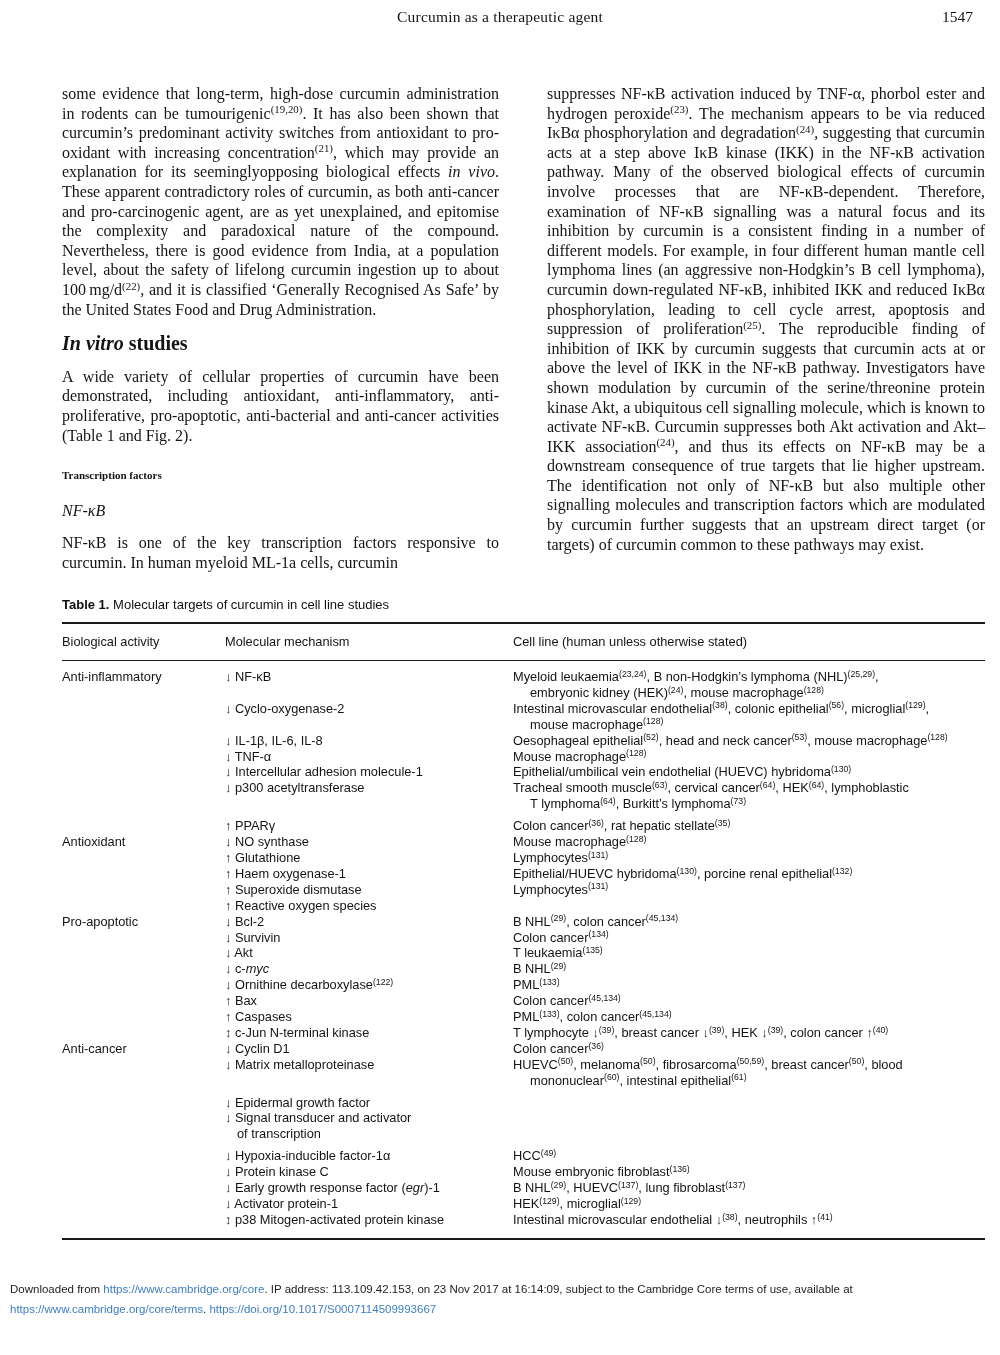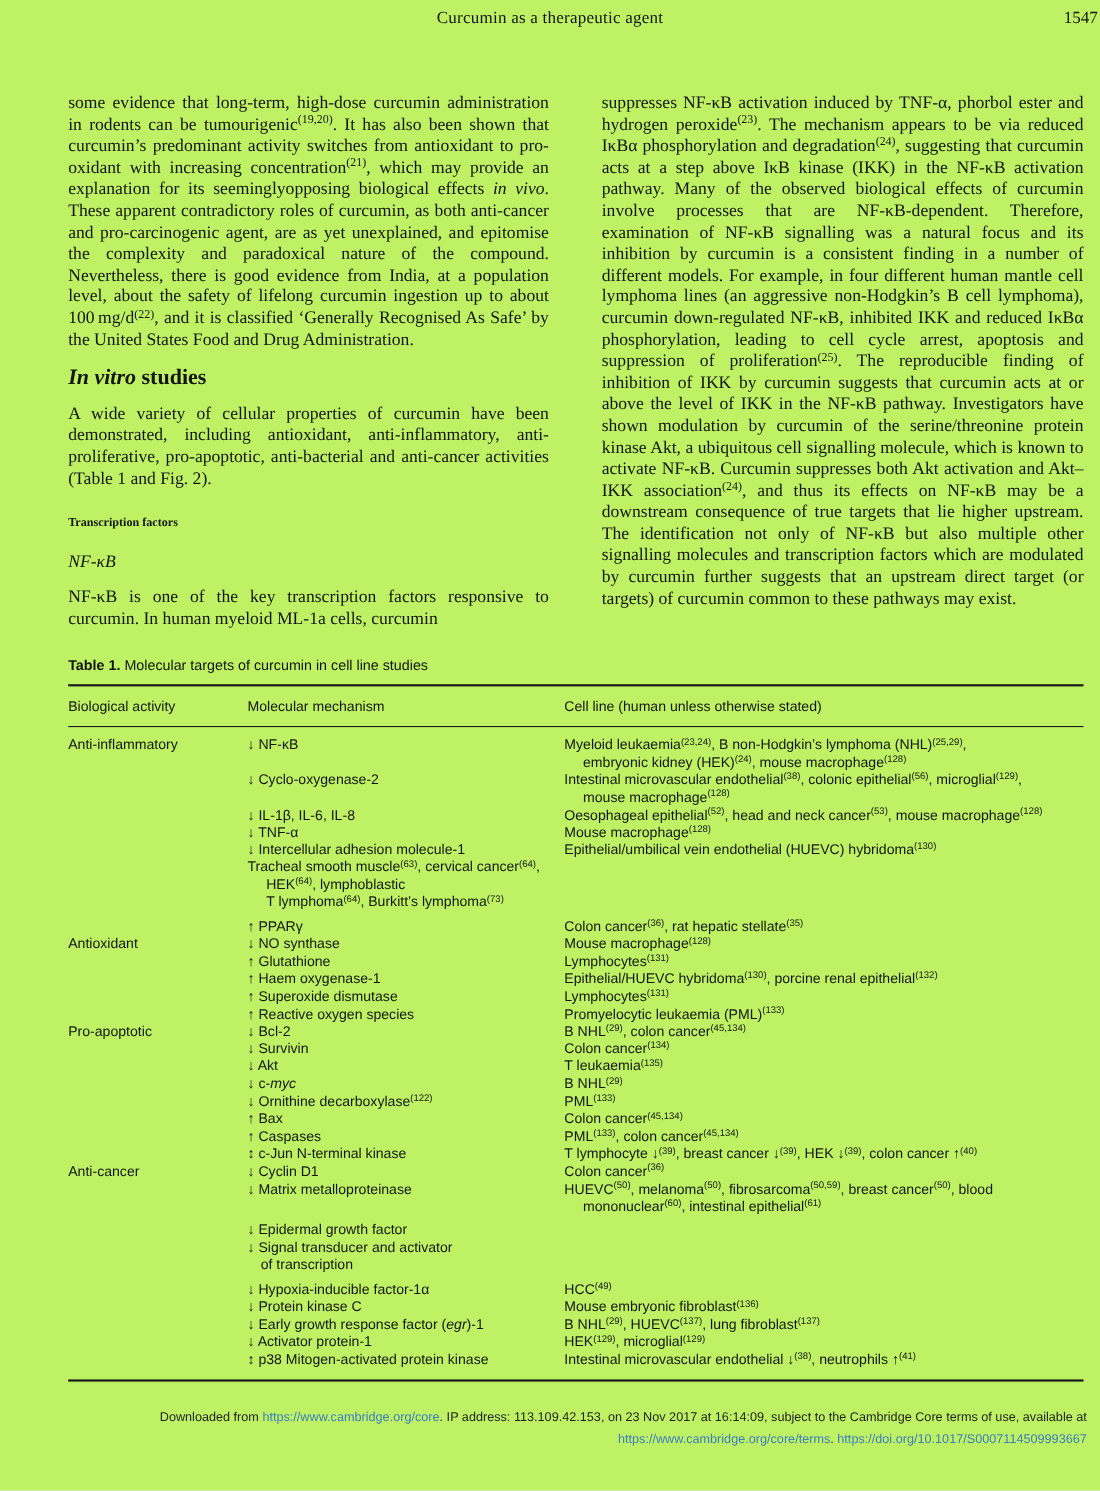--- a/index.html
+++ b/index.html
@@ -1,26 +1,26 @@
 <!DOCTYPE html>
 <html style="--link-color: #3d7ebf;"><head>
 <meta charset="utf-8">
 <style>
   * { margin:0; padding:0; box-sizing:border-box; }
   html,body { background:#e8e8e8; }
   .page {
     position:relative; width:1000px; height:1355px; margin:0 auto;
-    background:#bef264; color:#141414; overflow:hidden;
+    background:#ffffff; color:#141414; overflow:hidden;
     font-family:"Liberation Serif", serif;
     text-decoration:underline;
   }
   
   .running-head { position:absolute; top:8px; left:0; width:100%; font-size:15.5px; }
   .running-title { display:block; text-align:center; letter-spacing:0.2px; }
-  .page-number { position:absolute; right:2px; top:0; font-size:15.5px; }
+  .page-number { position:absolute; right:27px; top:0; font-size:15.5px; }
 
   
   .col { position:absolute; top:44px; font-size:16px; line-height:19.6px;margin-top:40px; }
   .col p { text-align:justify; text-justify:inter-word; }
   .col-left  { left:62px;  width:437px; }
   .col-right { left:547px; width:438px; }
   .col sup, .tbl sup, .table-caption sup {
     font-size:68%; line-height:0; position:relative; top:-0.5em; vertical-align:baseline;
   }
   .h-invitro { margin-top:15px; font-weight:bold; font-size:20px; }
@@ -42,21 +42,21 @@
     font-size:12.8px; line-height:15.9px; }
   .tbl-row { display:grid; grid-template-columns:163px 288px 1fr; }
   .tbl-row.gap-after { margin-bottom:6px; }
   .c-act { padding-right:8px; }
   .c-mech { padding-left:12px; text-indent:-12px; padding-right:10px; }
   .c-cell { padding-left:17px; text-indent:-17px; }
 
   
   .footer { position:absolute; left:10px; top:1280px; width:978px;
     font-family:"Liberation Sans", sans-serif; font-size:11.5px; line-height:19.5px;
-    color:#232323;text-align:right; }
+    color:#232323; }
   .flink { color:var(--link-color, #3d7ebf); text-decoration:none; cursor:pointer; }
 </style>
 </head>
 <body>
 
 <div class="page">
 
   <div class="running-head">
     <span class="running-title">Curcumin as a therapeutic agent</span>
     <span class="page-number">1547</span>
@@ -106,20 +106,21 @@
           <div class="c-mech">↓ TNF-α</div>
           <div class="c-cell">Mouse macrophage<sup>(128)</sup></div>
         </div>
         <div class="tbl-row">
           <div class="c-act"></div>
           <div class="c-mech">↓ Intercellular adhesion molecule-1</div>
           <div class="c-cell">Epithelial/umbilical vein endothelial (HUEVC) hybridoma<sup>(130)</sup></div>
         </div>
         <div class="tbl-row gap-after">
           <div class="c-act"></div>
+          <div class="c-mech">↓ p300 acetyltransferase</div>
           <div class="c-cell">Tracheal smooth muscle<sup>(63)</sup>, cervical cancer<sup>(64)</sup>, HEK<sup>(64)</sup>, lymphoblastic<br>T lymphoma<sup>(64)</sup>, Burkitt’s lymphoma<sup>(73)</sup></div>
         </div>
         <div class="tbl-row">
           <div class="c-act"></div>
           <div class="c-mech">↑ PPARγ</div>
           <div class="c-cell">Colon cancer<sup>(36)</sup>, rat hepatic stellate<sup>(35)</sup></div>
         </div>
         <div class="tbl-row">
           <div class="c-act">Antioxidant</div>
           <div class="c-mech">↓ NO synthase</div>
@@ -136,21 +137,20 @@
           <div class="c-cell">Epithelial/HUEVC hybridoma<sup>(130)</sup>, porcine renal epithelial<sup>(132)</sup></div>
         </div>
         <div class="tbl-row">
           <div class="c-act"></div>
           <div class="c-mech">↑ Superoxide dismutase</div>
           <div class="c-cell">Lymphocytes<sup>(131)</sup></div>
         </div>
         <div class="tbl-row">
           <div class="c-act"></div>
           <div class="c-mech">↑ Reactive oxygen species</div>
-          <div class="c-cell">Promyelocytic leukaemia (PML)<sup>(133)</sup></div>
         </div>
         <div class="tbl-row">
           <div class="c-act">Pro-apoptotic</div>
           <div class="c-mech">↓ Bcl-2</div>
           <div class="c-cell">B NHL<sup>(29)</sup>, colon cancer<sup>(45,134)</sup></div>
         </div>
         <div class="tbl-row">
           <div class="c-act"></div>
           <div class="c-mech">↓ Survivin</div>
           <div class="c-cell">Colon cancer<sup>(134)</sup></div>

